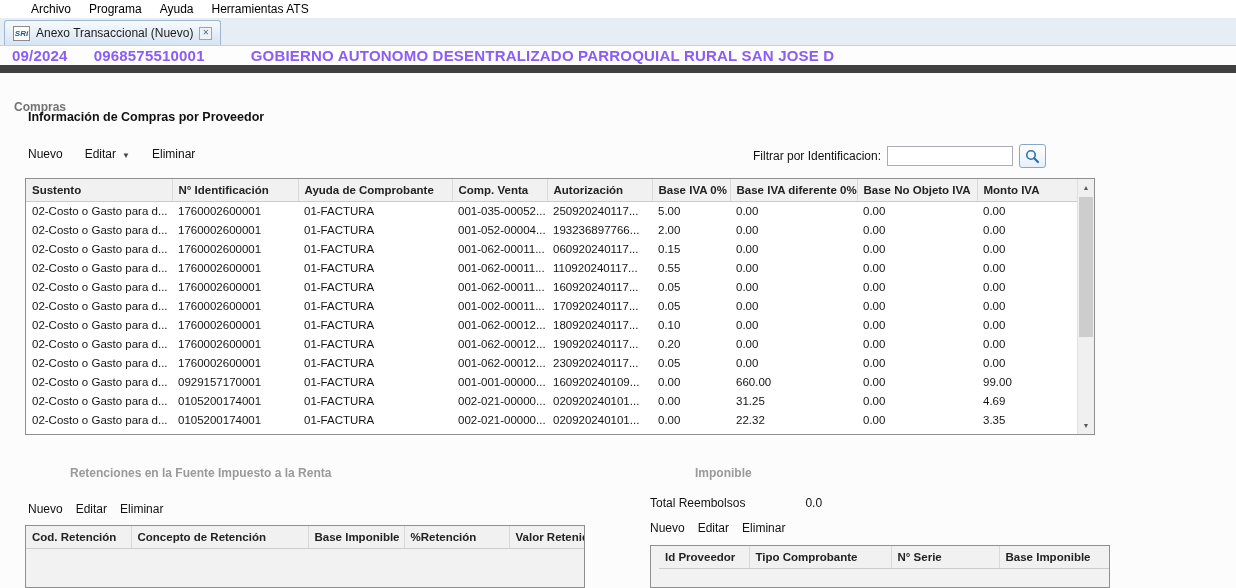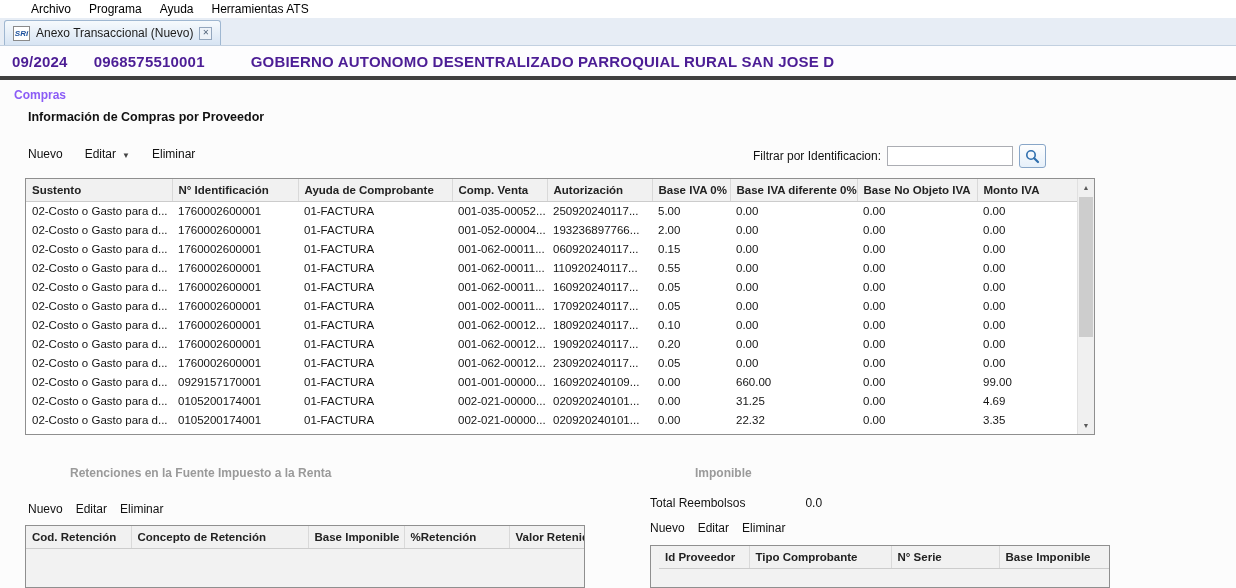--- a/index.html
+++ b/index.html
@@ -19,28 +19,28 @@
          background:linear-gradient(#f6fafd,#d7e4f3); border:1px solid #9fb7d1; border-bottom:none;
          border-radius:3px 3px 0 0; font-size:12px; color:#1c1c1c; }
   .sri-icon { display:inline-flex; align-items:center; justify-content:center; width:17px; height:15px;
               background:#fff; border:1px solid #8a8a8a; color:#1a4f9c; font-weight:bold; font-style:italic;
               font-size:8px; }
   .tab-close { display:inline-flex; align-items:center; justify-content:center; width:13px; height:13px;
                border:1px solid #93a6bd; background:#eef3f9; color:#55687e; font-size:8px; line-height:1;
                cursor:pointer; }
 
   
-  .hdr { position:absolute; left:0; top:46px; width:100%; height:34px; background:#fdfdfe;
-         border-bottom:4px solid #404040; display:flex; align-items:center; padding-left:12px;
-         color:#4c1d95; font-weight:bold; font-size:15px; letter-spacing:.2px; }
+  .hdr { position:absolute; left:0; top:46px; width:100%; height:27px; background:#fdfdfe;
+         border-bottom:8px solid #404040; display:flex; align-items:center; padding-left:12px;
+         color:#8b5cf6; font-weight:bold; font-size:15px; letter-spacing:.2px; }
   .hdr .ruc { margin-left:26px; }
   .hdr .ent { margin-left:46px; }
 
   
-  .breadcrumb { position:absolute; left:14px; top:88px; color:#8b5cf6; font-weight:bold; font-size:12px; }
+  .breadcrumb { position:absolute; left:14px; top:100px; color:#737373; font-weight:bold; font-size:12px; }
   .page-title { position:absolute; left:28px; top:110px; color:#111; font-weight:bold; font-size:12.5px; }
 
   
   .toolbar { position:absolute; display:flex; align-items:center; font-size:12px; color:#111; }
   .toolbar .tbtn { cursor:default; }
   .tb-main { left:28px; top:147px; gap:22px; }
   .tb-ret  { left:28px; top:502px; gap:13px; }
   .tb-ree  { left:650px; top:521px; gap:13px; }
   .dd-arrow { font-size:8px; color:#444; margin-left:6px; }
 

